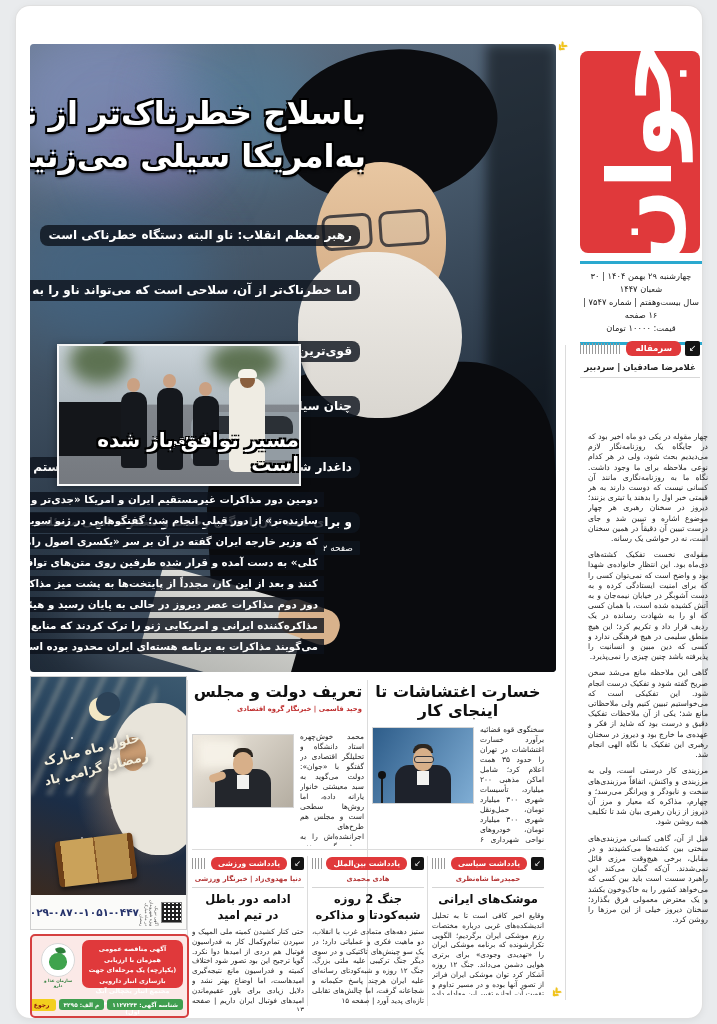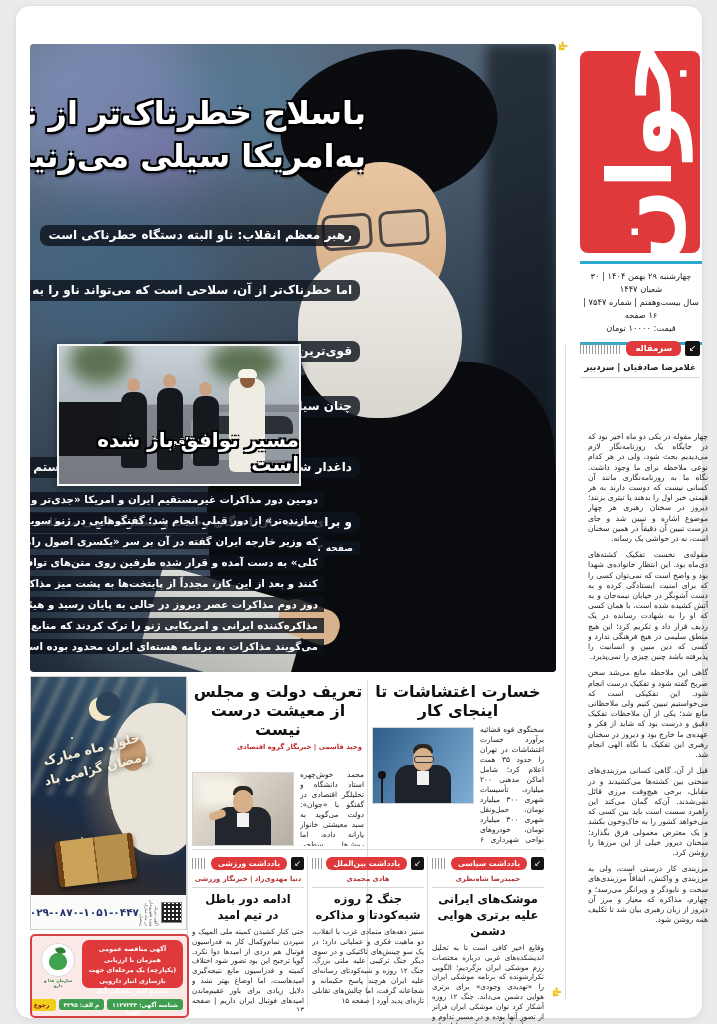--- a/index.html
+++ b/index.html
@@ -25,21 +25,21 @@
   .pm-body{left:178px;top:322px;width:350px;height:320px;background:#0a0b0e;border-radius:140px 90px 0 0;transform:rotate(-3deg);}
   .pm-book{left:118px;top:540px;width:152px;height:92px;background:linear-gradient(180deg,#dcdcd8,#b7b8b4);border-radius:4px;transform:rotate(16deg);}
   .pm-hand{left:248px;top:560px;width:62px;height:36px;background:#d8b28c;border-radius:16px;transform:rotate(20deg);}
 
   .lead-hl{top:48px;right:190px;text-align:right;color:#fff;font-weight:700;font-size:32px;line-height:43px;white-space:nowrap;
     text-shadow:-2px -2px 0 #000,2px -2px 0 #000,-2px 2px 0 #000,2px 2px 0 #000,0 3px 3px rgba(0,0,0,.6);}
   .deck{top:150px;right:196px;text-align:right;white-space:nowrap;}
   .deck .row{margin-bottom:3px;}
   .deck .gap{margin-top:9px;}
   .strip{display:inline-block;background:rgba(15,21,31,.82);color:#fff;font-size:12px;font-weight:700;padding:3px 8px 4px;border-radius:8px;margin-top:31px;}
-  .pstrip{display:inline-block;background:rgba(15,21,31,.82);color:#fff;font-size:9px;font-weight:700;padding:2px 7px;border-radius:1px;}
+  .pstrip{display:inline-block;background:rgba(15,21,31,.82);color:#fff;font-size:9px;font-weight:400;padding:2px 7px;border-radius:1px;}
 
   
   .inset{left:27px;top:300px;width:240px;height:138px;border:2px solid rgba(255,255,255,.9);overflow:hidden;background:linear-gradient(180deg,#c9d2d8 0%,#aeb8be 42%,#82878d 43%,#75797f 100%);box-shadow:0 2px 8px rgba(0,0,0,.4);}
   .tree{position:absolute;border-radius:50%;filter:blur(8px);background:#5d7252;}
   .suv{left:-12px;bottom:28px;width:94px;height:54px;background:#14161a;border-radius:12px 8px 4px 4px;}
   .taillight{left:74px;bottom:52px;width:9px;height:12px;background:#c23030;border-radius:2px;}
   .silvercar{right:-16px;bottom:24px;width:124px;height:48px;background:#939ca3;border-radius:14px 14px 4px 4px;}
   .carwin{right:6px;bottom:50px;width:86px;height:18px;background:#2b3036;border-radius:8px 10px 2px 2px;}
   .man-suit{position:absolute;width:26px;height:76px;background:#15181d;border-radius:10px 10px 4px 4px;}
   .man-head{position:absolute;width:13px;height:14px;background:#caa183;border-radius:50%;}
@@ -217,35 +217,34 @@
   <div class="abs ed-head sec-head">
     <div class="sq">↙</div>
     <div class="pill">سرمقاله</div>
     <div class="bars"></div>
   </div>
   <div class="abs ed-byline">غلامرضا صادقیان | سردبیر</div>
   <div class="abs ed-body">
     <p>چهار مقوله در یکی دو ماه اخیر بود که در جایگاه یک روزنامه‌نگار لازم می‌دیدیم بحث شود، ولی در هر کدام نوعی ملاحظه برای ما وجود داشت. نگاه ما به روزنامه‌نگاری مانند آن کسانی نیست که دوست دارند به هر قیمتی خبر اول را بدهند یا تیتری بزنند؛ دیروز در سخنان رهبری هر چهار موضوع اشاره و تبیین شد و جای درست تبیین آن دقیقاً در همین سخنان است، نه در حواشی یک رسانه.</p>
     <p>مقوله‌ی نخست تفکیک کشته‌های دی‌ماه بود. این انتظارِ خانواده‌ی شهدا بود و واضح است که نمی‌توان کسی را که برای امنیت ایستادگی کرده و به دست آشوبگر در خیابان نیمه‌جان و به آتش کشیده شده است، با همان کسی که او را به شهادت رسانده در یک ردیف قرار داد و تکریم کرد؛ این هیچ منطق سلیمی در هیچ فرهنگی ندارد و کسی که دین مبین و انسانیت را پذیرفته باشد چنین چیزی را نمی‌پذیرد.</p>
     <p>گاهی این ملاحظه مانع می‌شد سخن صریح گفته شود و تفکیک درست انجام شود. این تفکیکی است که می‌خواستیم تبیین کنیم ولی ملاحظاتی مانع شد؛ یکی از آن ملاحظات تفکیک دقیق و درست بود که شاید از فکر و عهده‌ی ما خارج بود و دیروز در سخنان رهبری این تفکیک با نگاه الهی انجام شد.</p>
+    <p>مرزبندی کار درستی است، ولی به مرزبندی و واکنش، اتفاقاً مرزبندی‌های سخت و نابودگر و ویرانگر می‌رسد؛ و چهارم، مذاکره که معیار و مرز آن دیروز از زبان رهبری بیان شد تا تکلیف همه روشن شود.</p>
     <p>قبل از آن، گاهی کسانی مرزبندی‌های سختی بین کشته‌ها می‌کشیدند و در مقابل، برخی هیچ‌وقت مرزی قائل نمی‌شدند. آن‌که گمان می‌کند این راهبرد سست است باید بین کسی که می‌خواهد کشور را به خاک‌وخون بکشد و یک معترض معمولی فرق بگذارد؛ سخنان دیروز خیلی از این مرزها را روشن کرد.</p>
-    <p>مرزبندی کار درستی است، ولی به مرزبندی و واکنش، اتفاقاً مرزبندی‌های سخت و نابودگر و ویرانگر می‌رسد؛ و چهارم، مذاکره که معیار و مرز آن دیروز از زبان رهبری بیان شد تا تکلیف همه روشن شود.</p>
   </div>
 
   <div class="abs vdiv" style="left:565px;top:345px;height:655px;"></div>
   <div class="abs vdiv" style="left:367px;top:680px;height:326px;"></div>
   <div class="abs vdiv" style="left:187px;top:680px;height:326px;"></div>
   <div class="abs hdiv" style="left:192px;top:849px;width:354px;"></div>
   <div class="abs vdiv" style="left:307px;top:856px;height:150px;"></div>
   <div class="abs vdiv" style="left:427px;top:856px;height:150px;"></div>
 
   <div class="abs art" style="left:192px;top:682px;height:164px;overflow:hidden;">
     <div class="art-title">
       <div>تعریف دولت و مجلس</div>
-      <div>از معیشت درست نیست</div>
     </div>
     <div class="art-byline">وحید قاسمی | خبرنگار گروه اقتصادی</div>
     <div class="art-photo eco-photo">
       <div class="winlight"></div>
       <div class="fig-suit"></div>
       <div class="fig-shirt"></div>
       <div class="fig-hair"></div>
       <div class="fig-face"></div>
       <div class="fig-hand"></div>
     </div>
@@ -299,21 +298,20 @@
 
   <div class="abs note" style="left:432px;top:856px;">
     <div class="sec-head">
       <div class="sq">↙</div>
       <div class="pill">یادداشت سیاسی</div>
       <div class="bars"></div>
     </div>
     <div class="note-byline">حمیدرضا شاه‌نظری</div>
     <div class="note-title">
       <div>موشک‌های ایرانی</div>
-      <div>علیه برتری هوایی دشمن</div>
     </div>
     <div class="note-body">وقایع اخیر کافی است تا به تحلیل اندیشکده‌های غربی درباره مختصات رزم موشکی ایران برگردیم؛ الگویی تکرارشونده که برنامه موشکی ایران را «تهدیدی وجودی» برای برتری هوایی دشمن می‌داند. جنگ ۱۲ روزه آشکار کرد توان موشکی ایران فراتر از تصور آنها بوده و در مسیر تداوم و تقویت آن، اجازه تغییر این معادله داده نخواهد شد | صفحه ۲</div>
   </div>
 
   <div class="abs ad-ram">
     <div class="ram-scene">
       <div class="rays"></div>
       <div class="ram-warm"></div>
       <div class="moon"></div>
       <div class="moonmask"></div>

